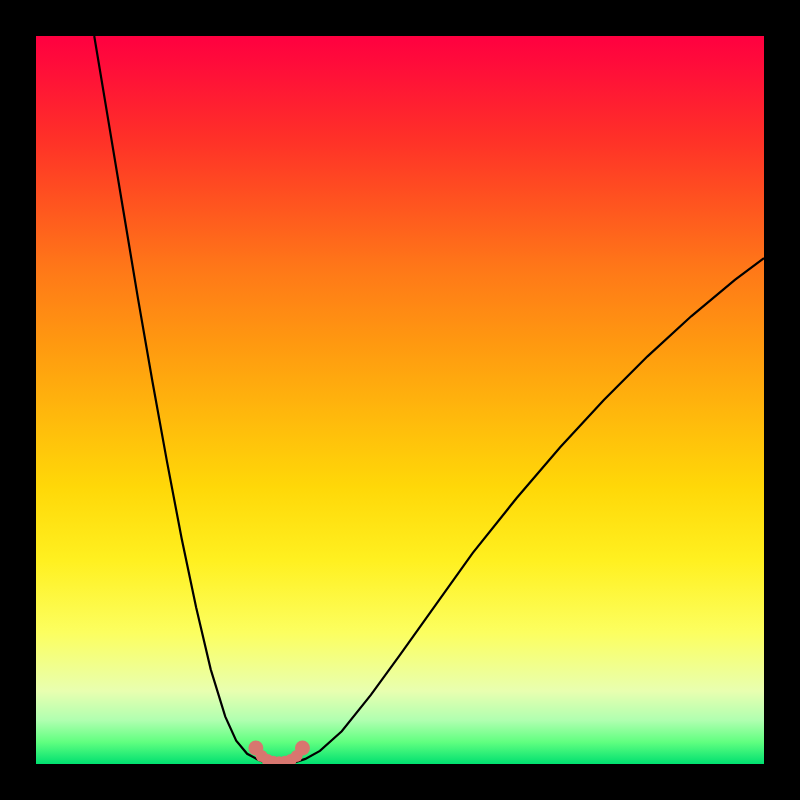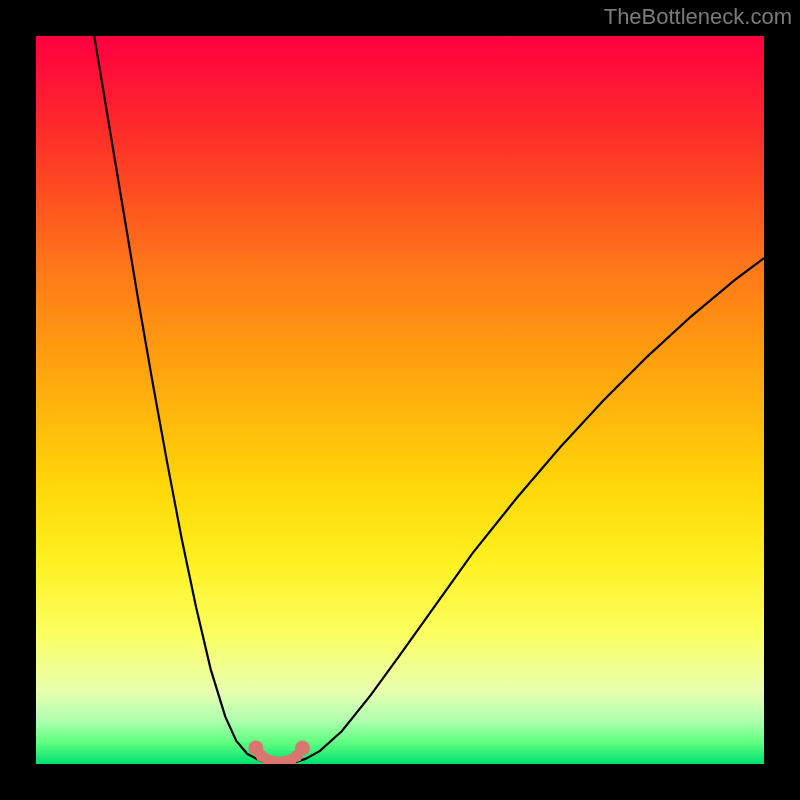--- a/index.html
+++ b/index.html
@@ -39,14 +39,13 @@
         <circle cx="231.50" cy="724.00" r="6" class="pt"></circle>
         <circle cx="237.33" cy="725.82" r="6" class="pt"></circle>
         <circle cx="243.15" cy="726.18" r="6" class="pt"></circle>
         <circle cx="248.98" cy="725.82" r="6" class="pt"></circle>
         <circle cx="254.80" cy="724.00" r="6" class="pt"></circle>
         <circle cx="260.62" cy="719.99" r="6" class="pt"></circle>
         <circle cx="266.45" cy="711.98" r="7.5" class="pt"></circle>
       </g>
   </svg>
 
-  <div class="wm">TheBottleneck.com</div>
 </div>
 
 </body></html>

